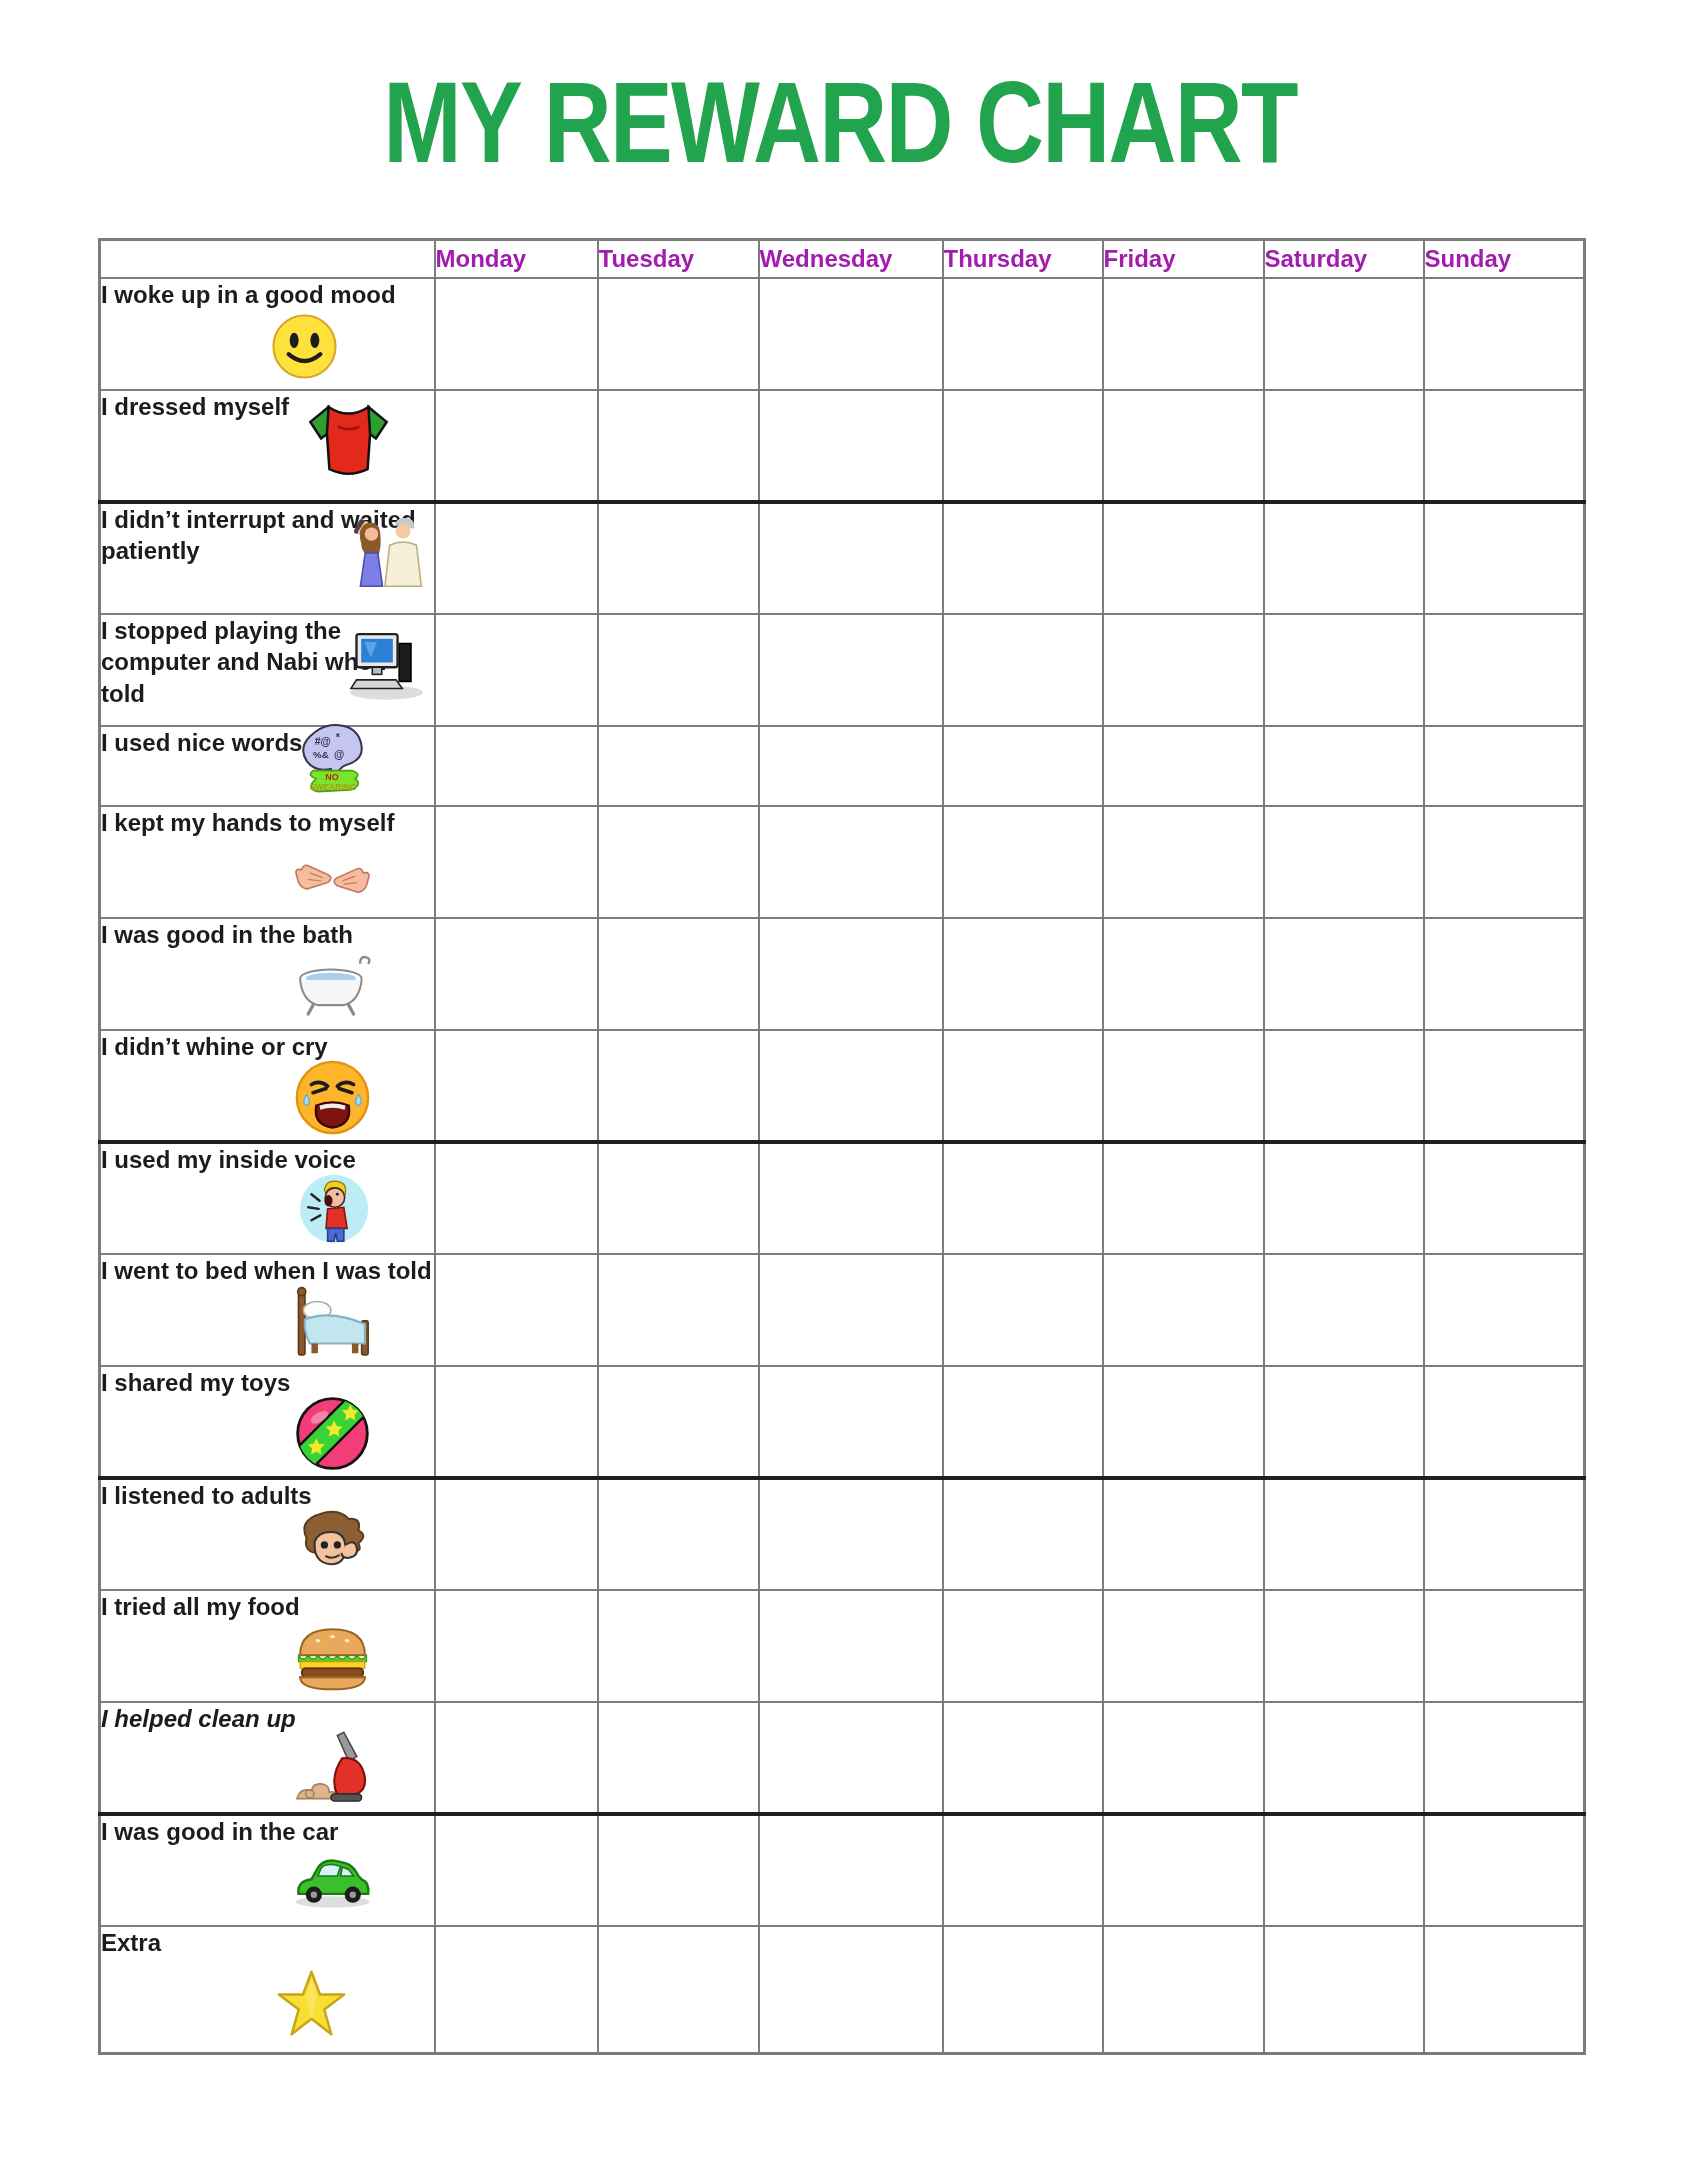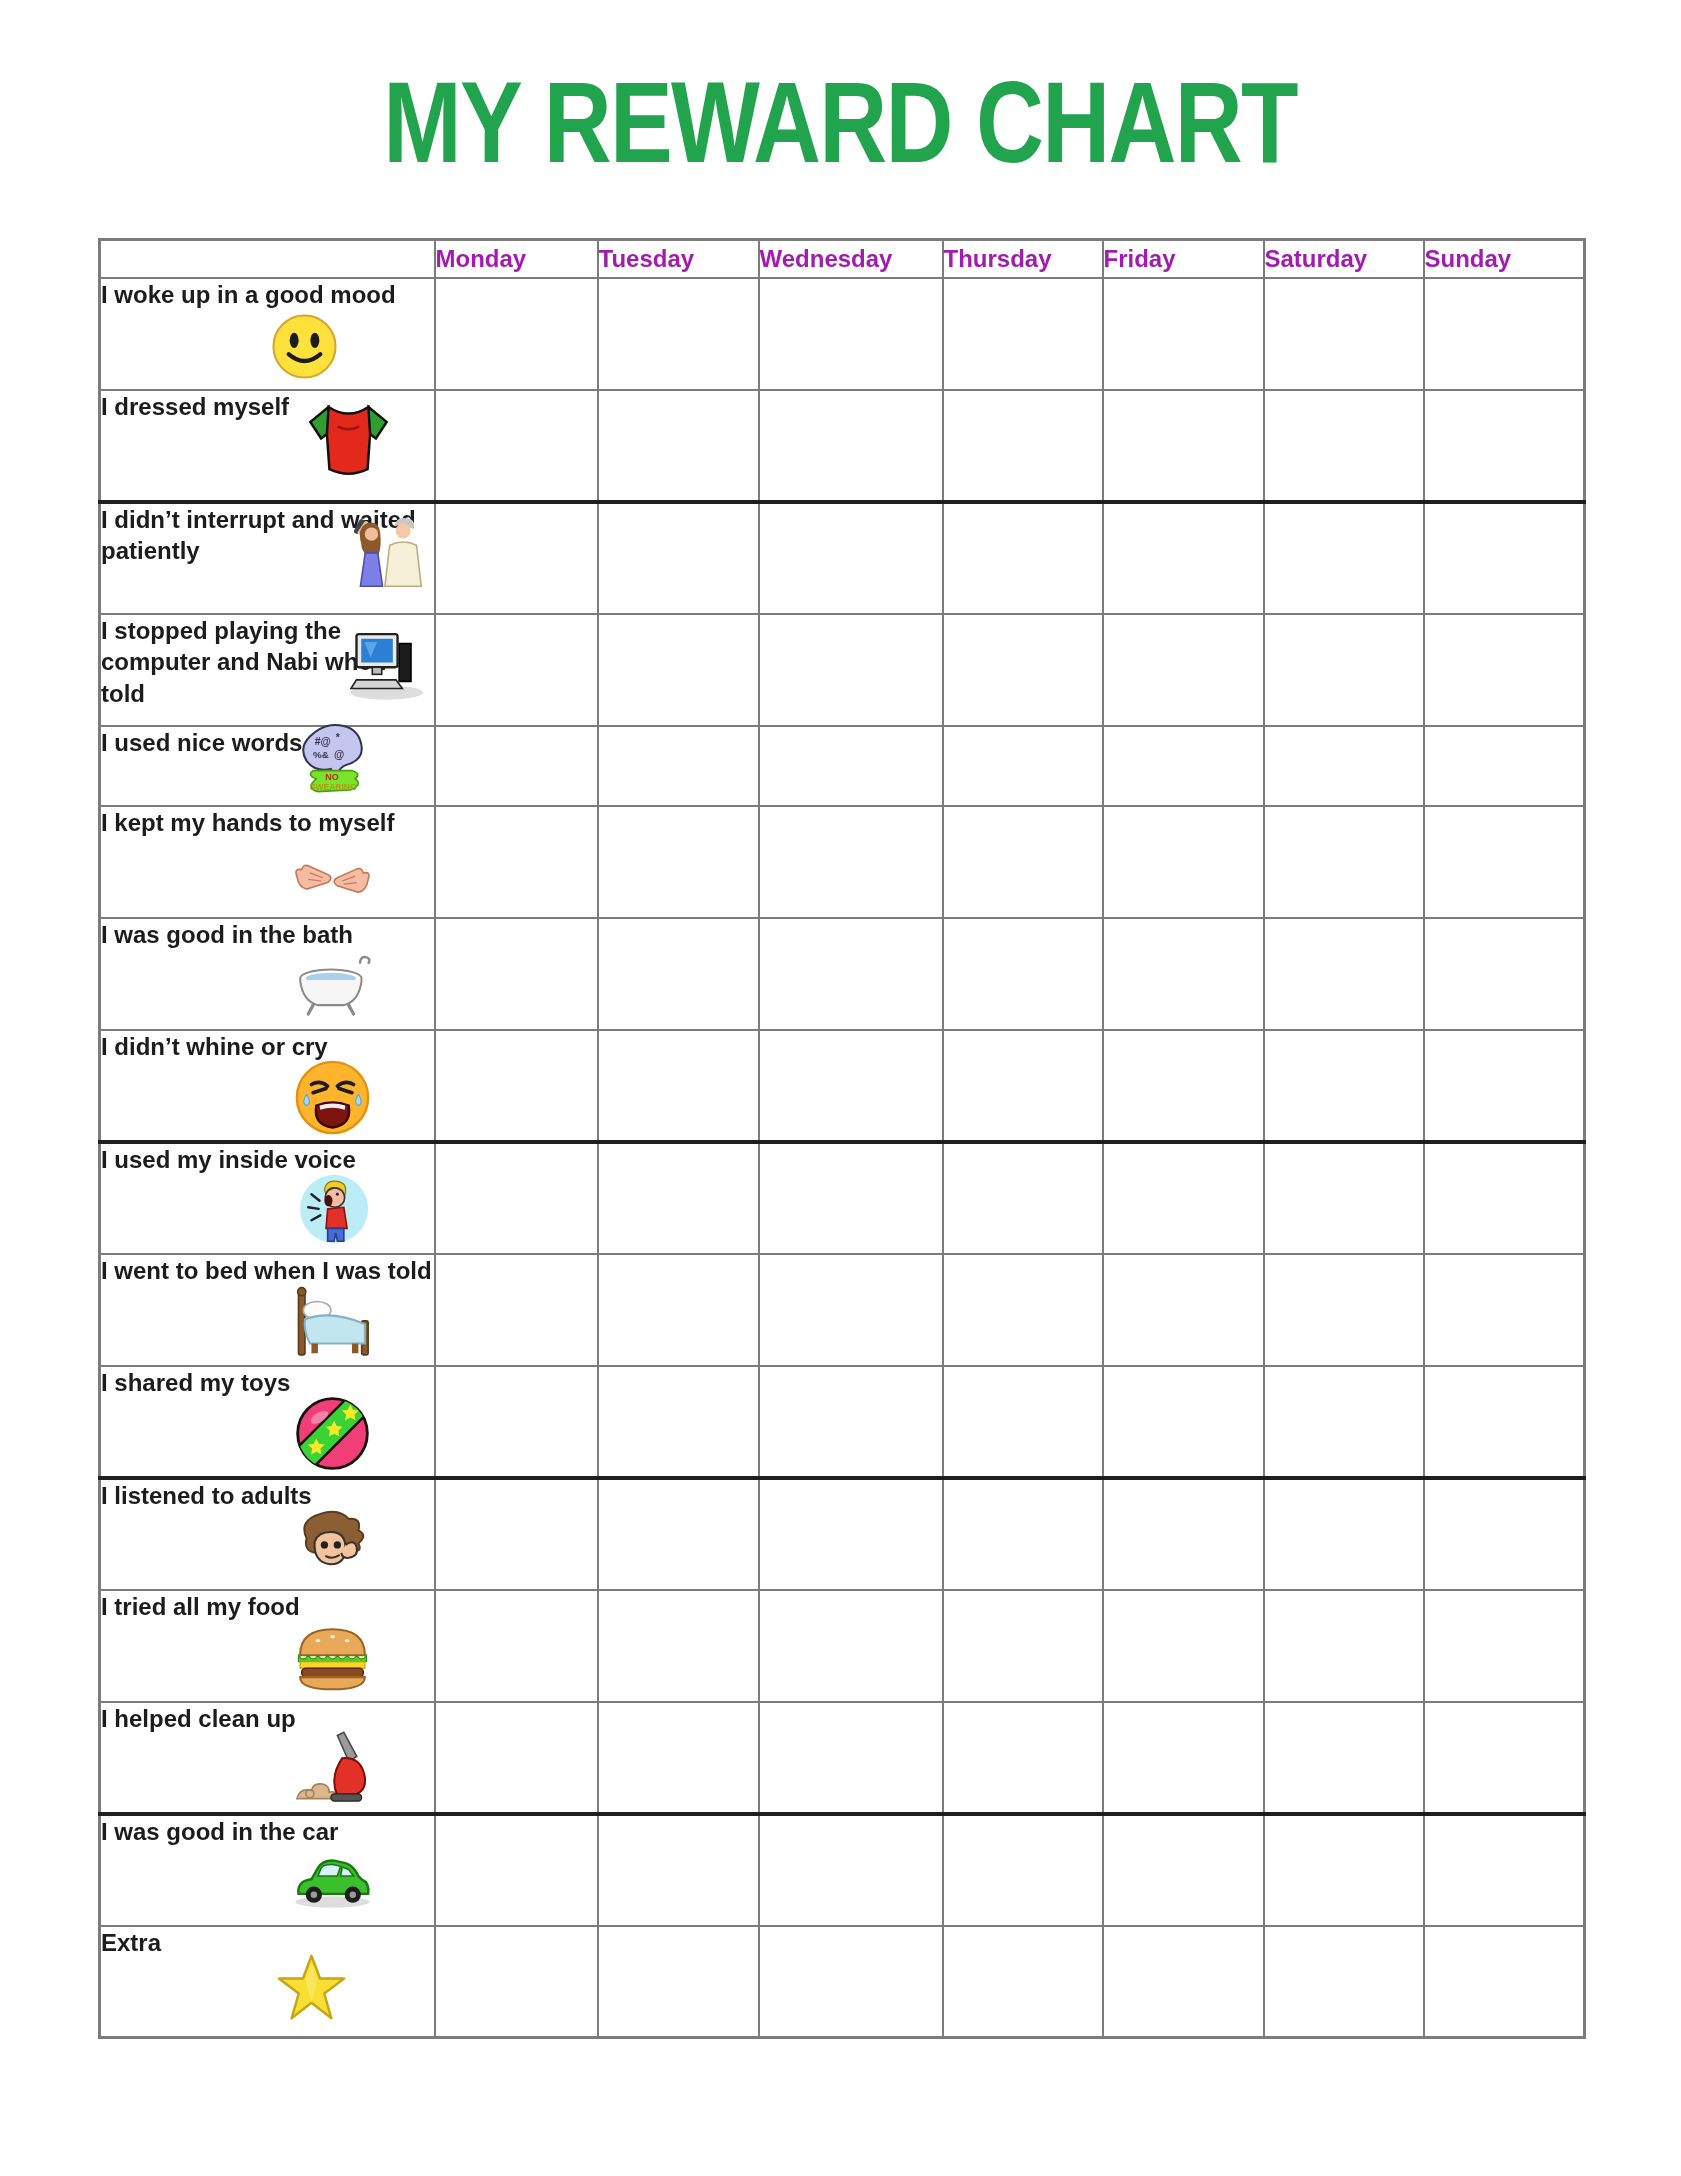--- a/index.html
+++ b/index.html
@@ -362,21 +362,21 @@
           </span>
         </th>
         <td class="day-cell"></td>
         <td class="day-cell"></td>
         <td class="day-cell"></td>
         <td class="day-cell"></td>
         <td class="day-cell"></td>
         <td class="day-cell"></td>
         <td class="day-cell"></td>
       </tr>
-      <tr class="row-13" style="height: 112px;">
+      <tr class="row-13" style="height: 112px; font-style: italic;">
         <th class="label-cell">
           <span class="label-text">I helped clean up</span>
           <span class="icon-slot">
             <svg viewBox="0 0 100 100">
               <path d="M6 86 q4 -14 18 -10 q2 -10 14 -8 q8 2 8 10 q10 -2 10 8 Z" fill="#DCB68C" stroke="#A8805A" stroke-width="2"></path>
               <circle cx="22" cy="80" r="5" fill="none" stroke="#A8805A" stroke-width="2"></circle>
               <path d="M56 8 L64 4 L80 34 L70 40 Z" fill="#9A9A9A" stroke="#4A4A4A" stroke-width="2"></path>
               <path d="M62 36 Q86 34 90 60 Q92 80 72 82 L56 82 Q46 60 62 36 Z" fill="#E23128" stroke="#7E100A" stroke-width="2.5"></path>
               <rect x="48" y="80" width="38" height="9" rx="4.5" fill="#555555" stroke="#222" stroke-width="1.5"></rect>
             </svg>
@@ -407,21 +407,21 @@
           </span>
         </th>
         <td class="day-cell"></td>
         <td class="day-cell"></td>
         <td class="day-cell"></td>
         <td class="day-cell"></td>
         <td class="day-cell"></td>
         <td class="day-cell"></td>
         <td class="day-cell"></td>
       </tr>
-      <tr class="row-15" style="height: 112px; margin-left: 48px;">
+      <tr class="row-15" style="height: 128px; margin-left: 48px;">
         <th class="label-cell">
           <span class="label-text">Extra</span>
           <span class="icon-slot">
             <svg viewBox="0 0 100 100">
               <polygon points="50,4 62,36 96,36 68,57 78,92 50,70 22,92 32,57 4,36 38,36" fill="#F8DF33" stroke="#C9A415" stroke-width="3.5" stroke-linejoin="round"></polygon>
               <polygon points="50,14 58,38 50,70 42,38" fill="#FBEB7A" opacity="0.6"></polygon>
             </svg>
           </span>
         </th>
         <td class="day-cell"></td>

